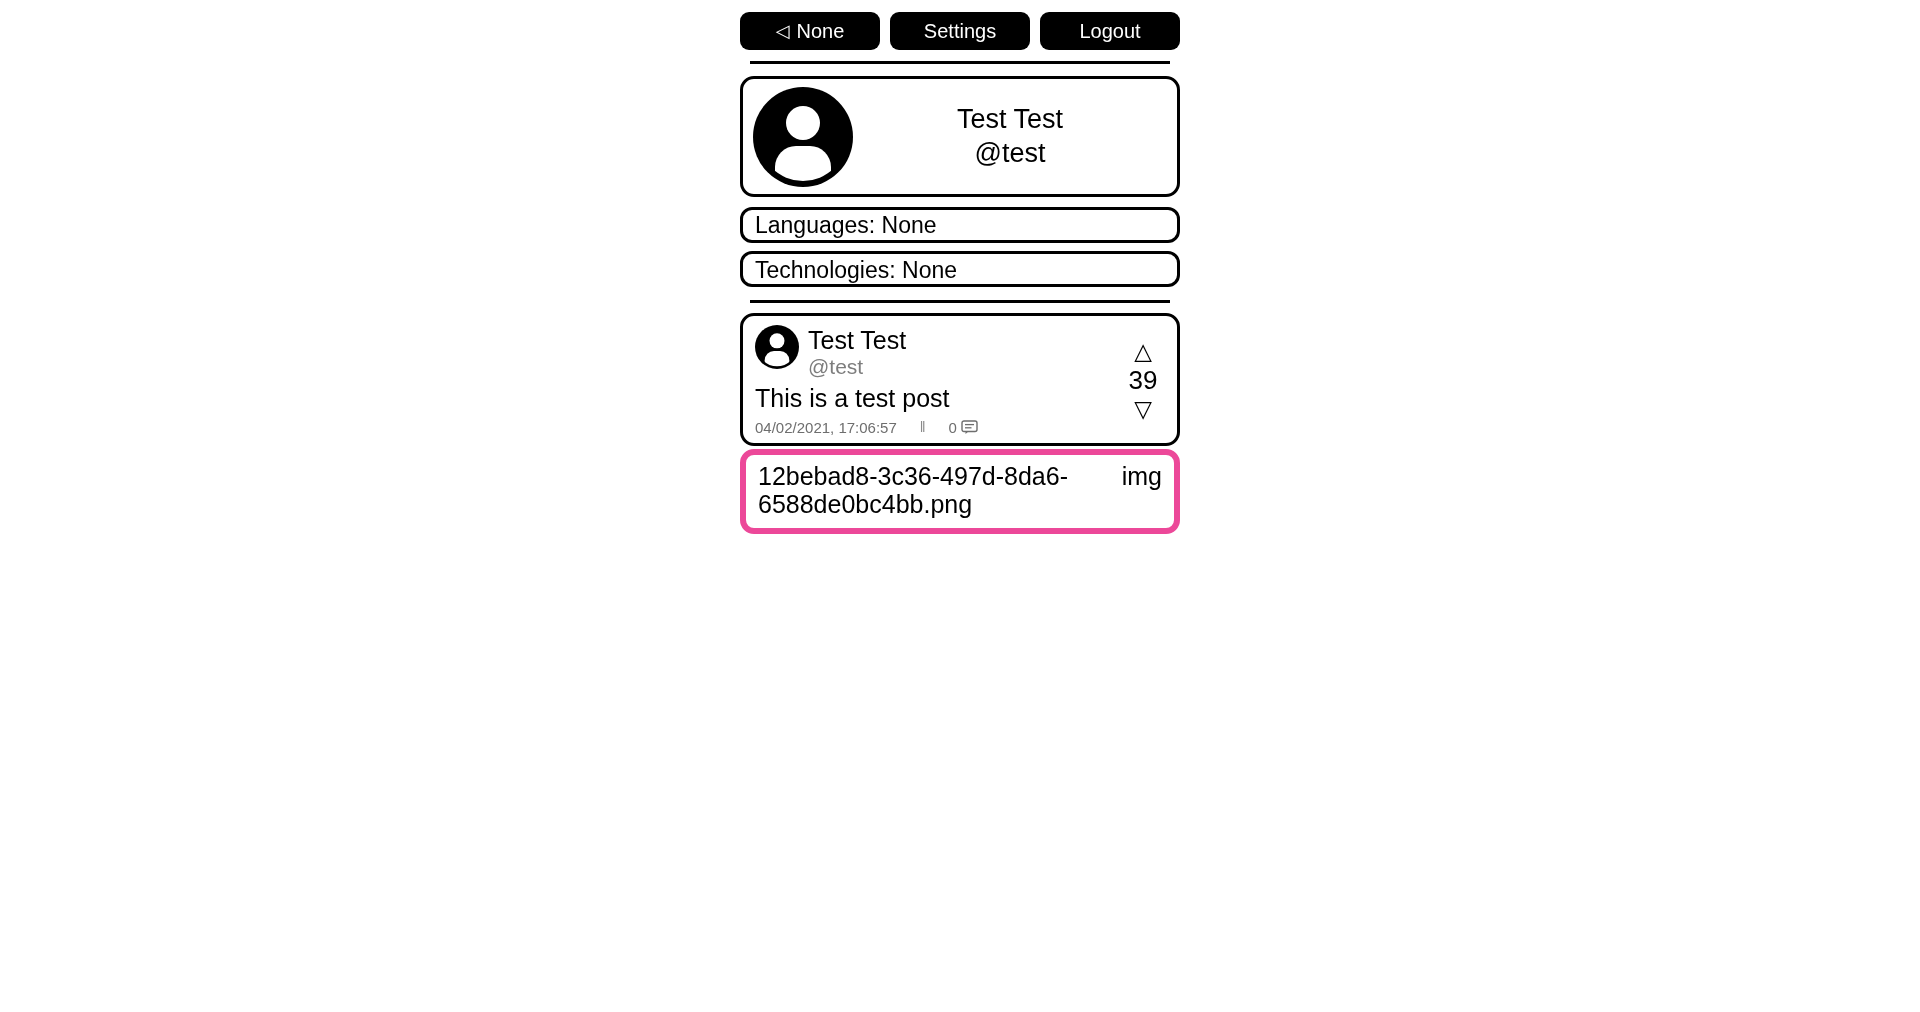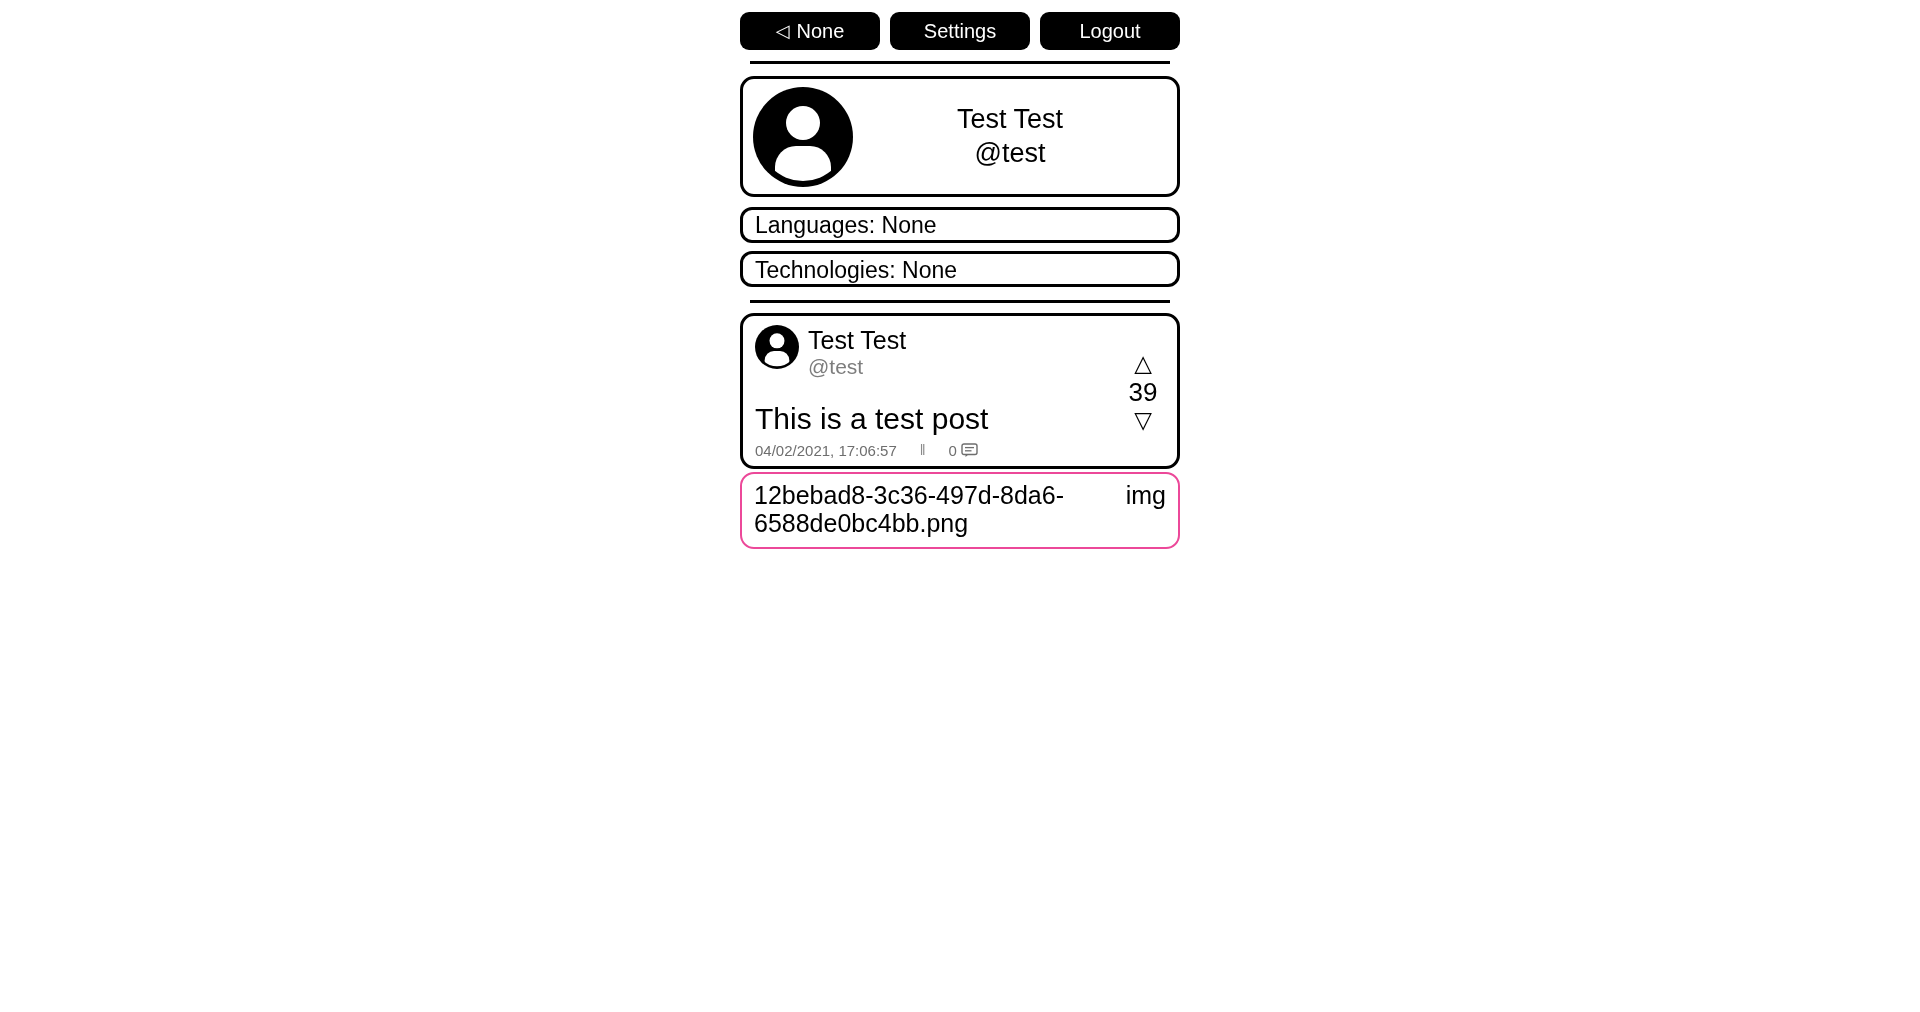--- a/index.html
+++ b/index.html
@@ -83,21 +83,21 @@
     background: #fff;
     display: flex;
     padding: 9px 12px 7px 12px;
     min-height: 113px;
   }
   .post-main { flex: 1; min-width: 0; }
   .post-header { display: flex; align-items: flex-start; gap: 9px; }
   .avatar-small { width: 44px; height: 44px; flex: 0 0 auto; }
   .post-author { font-size: 25px; line-height: 1.1; padding-top: 2px; }
   .post-handle { font-size: 21px; color: #7d7d7d; line-height: 1.15; }
-  .post-body { font-size: 30px; margin-top: 23px; }
+  .post-body { font-size: 25px; margin-top: 5px; }
   .post-meta {
     margin-top: 6px;
     font-size: 15px;
     color: #6e6e6e;
     display: flex;
     align-items: center;
     gap: 23px;
   }
   .meta-sep { font-size: 14px; color: #8a8a8a; }
   .comment-group { display: flex; align-items: center; gap: 4px; }
@@ -118,21 +118,21 @@
     line-height: 1;
     color: #000;
     cursor: pointer;
     font-family: "DejaVu Sans", sans-serif;
     padding: 2px;
   }
   .vote-count { font-size: 26px; line-height: 1.1; }
 
   
   .attachment {
-    border: 2px solid #ec4899;
+    border: 6px solid #ec4899;
     border-radius: 14px;
     background: #fff;
     margin-top: 3px;
     padding: 7px 12px 9px 12px;
     display: flex;
     justify-content: space-between;
     align-items: flex-start;
     font-size: 25px;
     cursor: pointer;
   }

